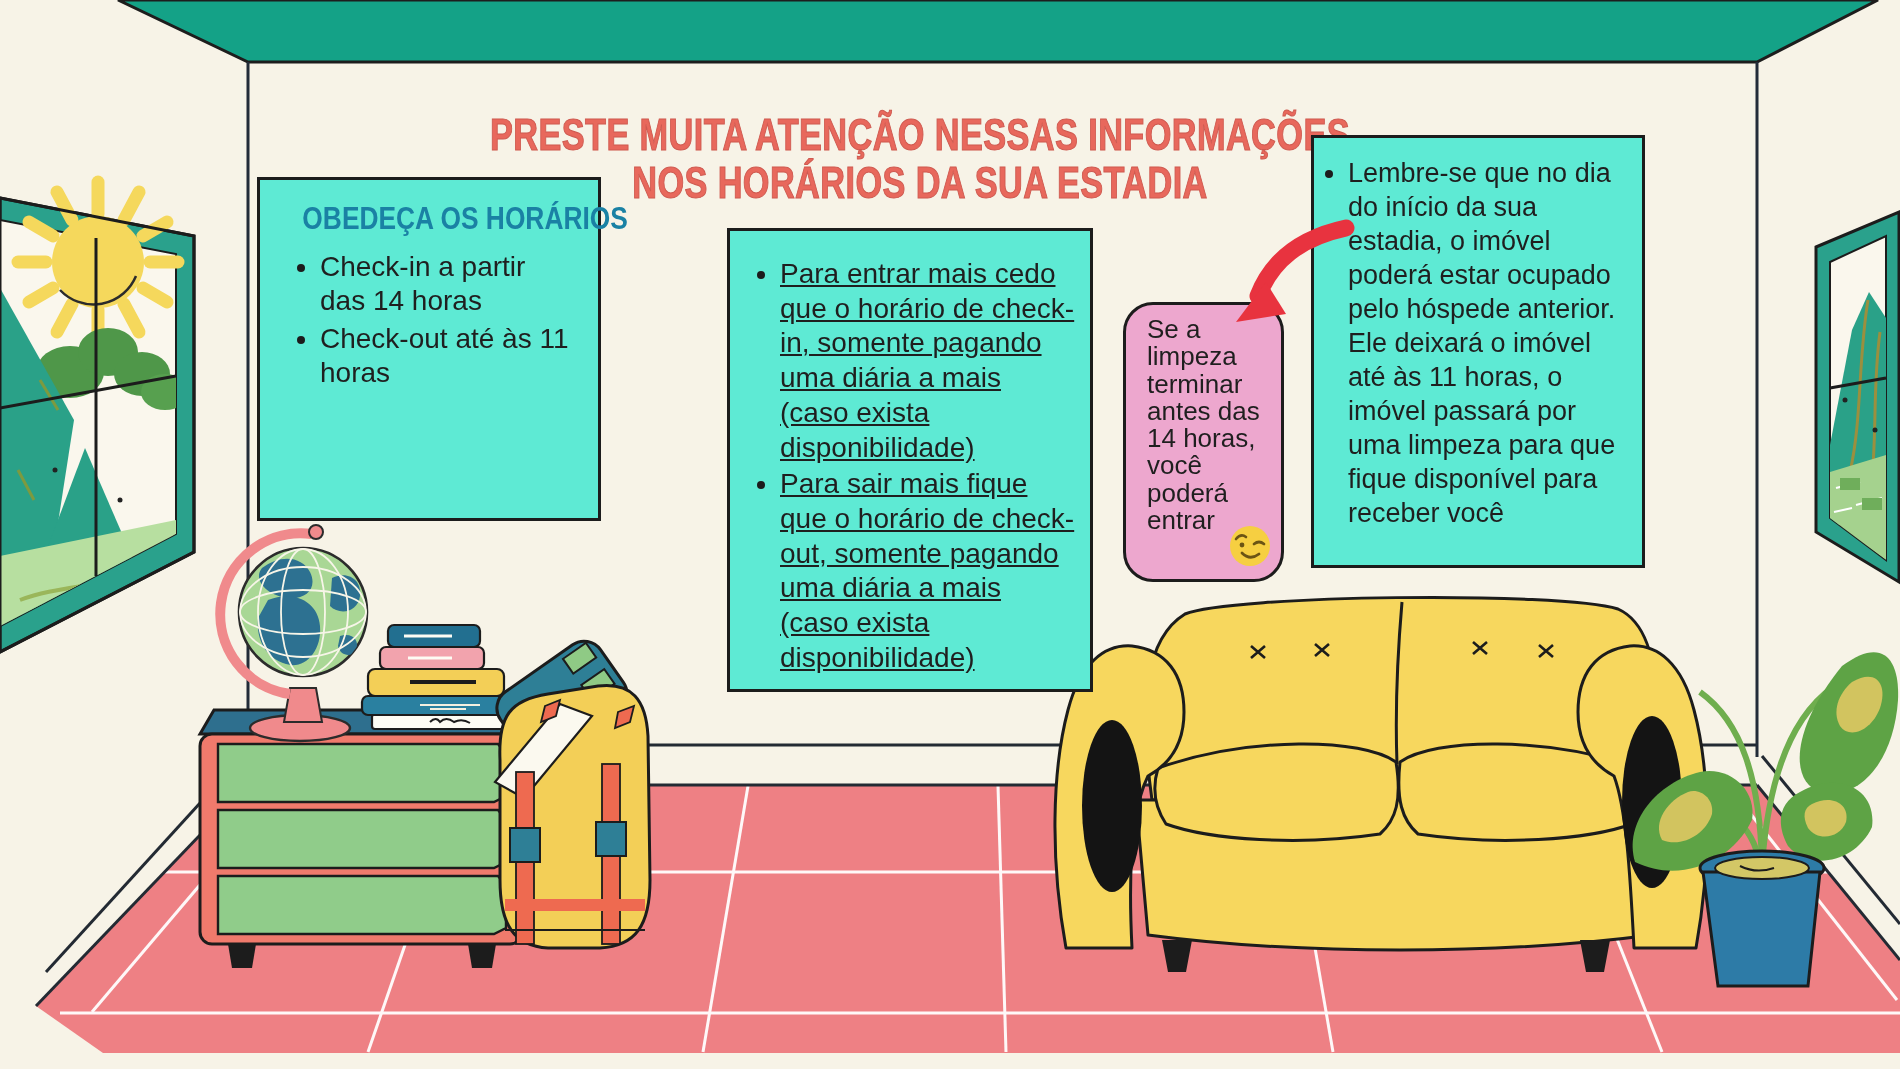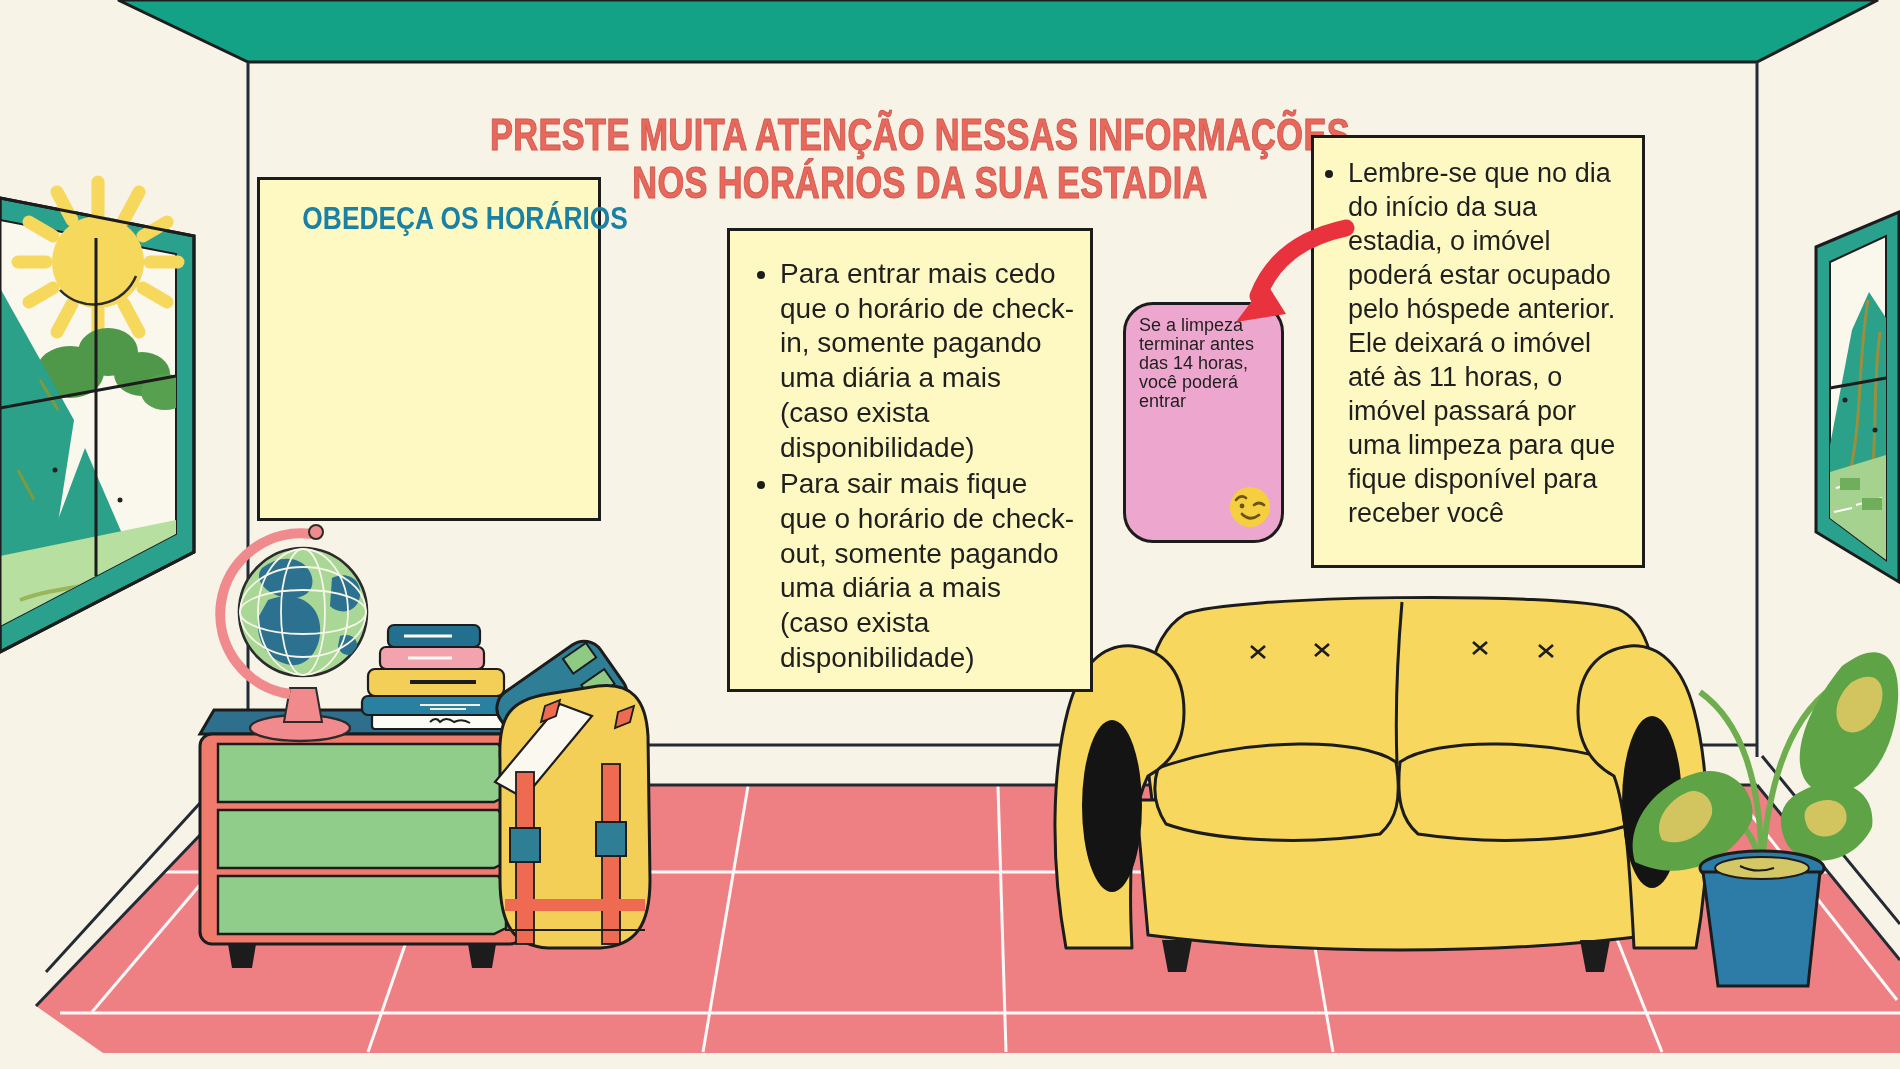--- a/index.html
+++ b/index.html
@@ -6,41 +6,41 @@
   #stage{position:relative;width:1900px;height:1069px;overflow:hidden;
          background:#f7f3e7;font-family:"Liberation Sans",sans-serif;color:#1f1f1f;}
   #scene{position:absolute;left:0;top:0;z-index:0;}
   #arrow-overlay{position:absolute;left:0;top:0;z-index:30;pointer-events:none;}
 
   .title{position:absolute;left:0;top:82px;width:1840px;text-align:center;z-index:10;
          font-weight:bold;font-size:44px;line-height:1.08;color:#e8685c;
          -webkit-text-stroke:1.1px #cf5a50;letter-spacing:.5px;}
   .title .tline{transform:scaleX(.78);transform-origin:center;}
 
-  .box{position:absolute;background:#fef9c3;border:3px solid #1c1c1c;z-index:20;box-sizing:border-box;}
+  .box{position:absolute;background:#5eead4;border:3px solid #1c1c1c;z-index:20;box-sizing:border-box;}
   .box ul{margin:0;padding:0 0 0 38px;}
   .box li{margin:0 0 4px 0;}
   .box li::marker{color:#1c1c1c;}
 
   #schedule-box{left:257px;top:177px;width:344px;height:344px;padding:16px 20px;font-size:28px;line-height:1.22;}
   #schedule-box h2{margin:4px 0 12px 0;text-align:center;font-size:31px;color:#1a81a4;
                    transform:scaleX(.85);transform-origin:center;white-space:nowrap;letter-spacing:0;}
   #schedule-box ul{padding-left:40px;}
   #schedule-box .note{margin:6px 0 0 0;}
 
   #extra-day-box{left:727px;top:228px;width:366px;height:464px;padding:26px 14px 14px 14px;font-size:28px;line-height:1.24;}
-  #extra-day-box ul{padding-left:36px;}
+  #extra-day-box ul{padding-left:36px;text-decoration:underline;}
   #extra-day-box li{margin-bottom:2px;}
 
   #reminder-box{left:1311px;top:135px;width:334px;height:433px;padding:18px 10px;font-size:27px;line-height:1.26;}
   #reminder-box ul{padding-left:24px;}
 
-  #cleaning-box{left:1123px;top:302px;width:161px;height:241px;border-radius:30px;
-                background:#eda7ce;border:3px solid #1c1c1c;padding:11px 13px;
-                font-size:18px;line-height:1.05;z-index:20;position:absolute;box-sizing:border-box;}
+  #cleaning-box{left:1123px;top:302px;width:161px;height:280px;border-radius:30px;
+                background:#eda7ce;border:3px solid #1c1c1c;padding:11px 21px;
+                font-size:26px;line-height:1.05;z-index:20;position:absolute;box-sizing:border-box;}
   #cleaning-box .emoji{position:absolute;right:9px;bottom:11px;width:44px;height:44px;}
 </style>
 </head>
 <body>
 
 <div id="stage">
 
   <svg id="scene" width="1900" height="1069" viewBox="0 0 1900 1069">
     <defs>
       <clipPath id="clipL">
@@ -272,20 +272,24 @@
     </g>
   </svg>
 
   <h1 class="title">
     <div class="tline">PRESTE MUITA ATENÇÃO NESSAS INFORMAÇÕES</div>
     <div class="tline">NOS HORÁRIOS DA SUA ESTADIA</div>
   </h1>
 
   <div class="box" id="schedule-box">
     <h2>OBEDEÇA OS HORÁRIOS</h2>
+    <ul>
+      <li>Check-in a partir das 14 horas</li>
+      <li>Check-out até às 11 horas</li>
+    </ul>
   </div>
 
   <div class="box" id="extra-day-box">
     <ul>
       <li>Para entrar mais cedo que o horário de check-in, somente pagando uma diária a mais (caso exista disponibilidade)</li>
       <li>Para sair mais fique que o horário de check-out, somente pagando uma diária a mais (caso exista disponibilidade)</li>
     </ul>
   </div>
 
   <div id="cleaning-box">

